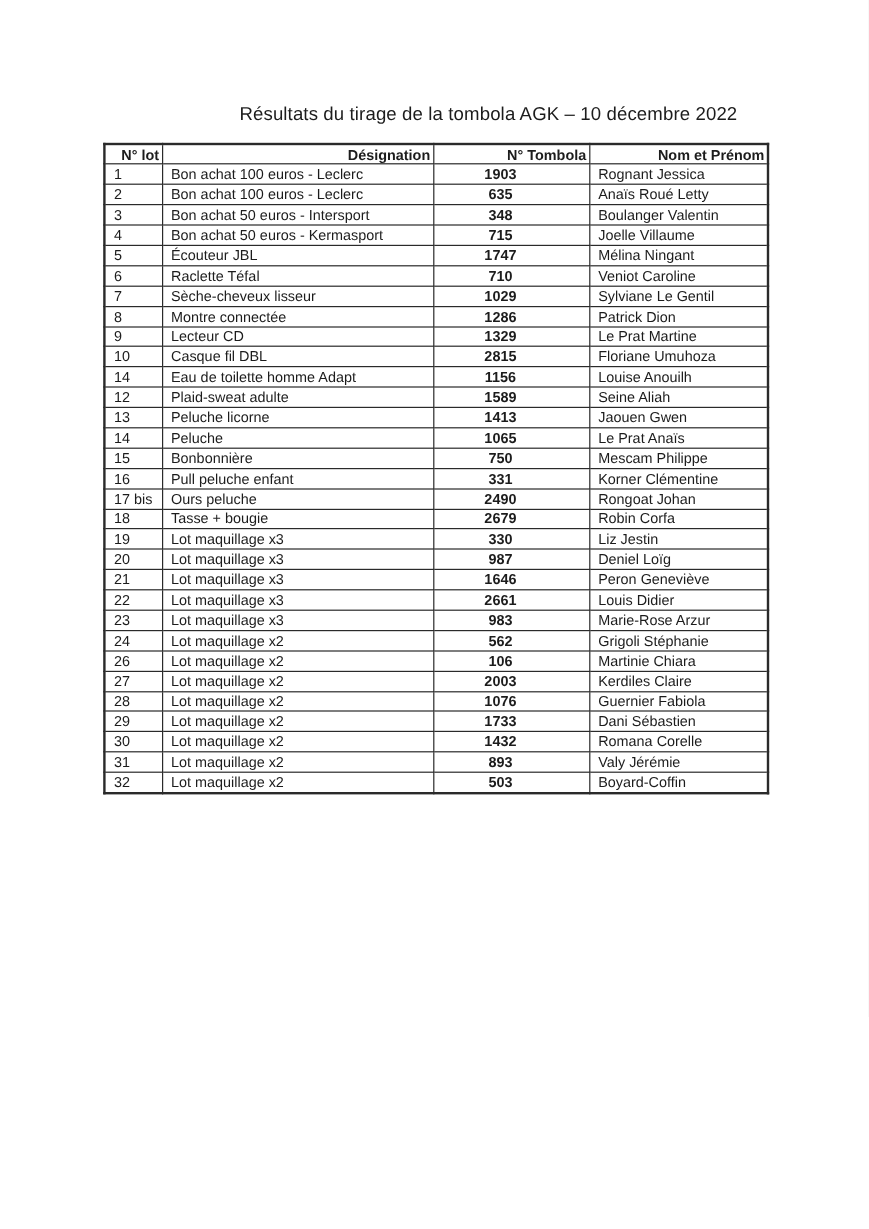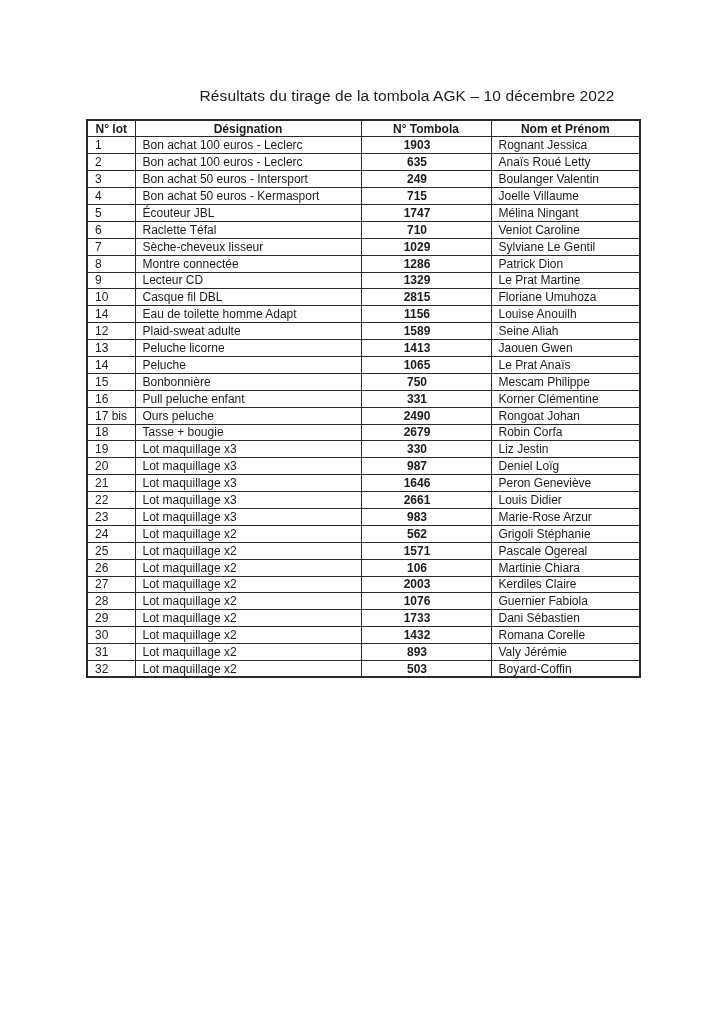--- a/index.html
+++ b/index.html
@@ -51,21 +51,21 @@
     height:16.9px;
     line-height:14px;
     padding:0 2px 0 7px;
     white-space:nowrap;
     overflow:hidden;
     vertical-align:middle;
   }
   table.results{border:2px solid var(--border);}
   table.results th{
     font-weight:700;
-    text-align:center;
+    text-align:right;
     padding:0 2px;
   }
   table.results td.col2{
     font-weight:700;
     text-align:center;
     padding:0 20px 0 2px;
   }
 </style>
 </head>
 <body>
@@ -98,21 +98,21 @@
         </tr>
         <tr>
           <td class="col0">2</td>
           <td class="col1">Bon achat 100 euros - Leclerc</td>
           <td class="col2">635</td>
           <td class="col3">Anaïs Roué Letty</td>
         </tr>
         <tr>
           <td class="col0">3</td>
           <td class="col1">Bon achat 50 euros - Intersport</td>
-          <td class="col2">249</td>
+          <td class="col2">348</td>
           <td class="col3">Boulanger Valentin</td>
         </tr>
         <tr>
           <td class="col0">4</td>
           <td class="col1">Bon achat 50 euros - Kermasport</td>
           <td class="col2">715</td>
           <td class="col3">Joelle Villaume</td>
         </tr>
         <tr>
           <td class="col0">5</td>
@@ -228,26 +228,20 @@
           <td class="col2">983</td>
           <td class="col3">Marie-Rose Arzur</td>
         </tr>
         <tr>
           <td class="col0">24</td>
           <td class="col1">Lot maquillage x2</td>
           <td class="col2">562</td>
           <td class="col3">Grigoli Stéphanie</td>
         </tr>
         <tr>
-          <td class="col0">25</td>
-          <td class="col1">Lot maquillage x2</td>
-          <td class="col2">1571</td>
-          <td class="col3">Pascale Ogereal</td>
-        </tr>
-        <tr>
           <td class="col0">26</td>
           <td class="col1">Lot maquillage x2</td>
           <td class="col2">106</td>
           <td class="col3">Martinie Chiara</td>
         </tr>
         <tr>
           <td class="col0">27</td>
           <td class="col1">Lot maquillage x2</td>
           <td class="col2">2003</td>
           <td class="col3">Kerdiles Claire</td>

